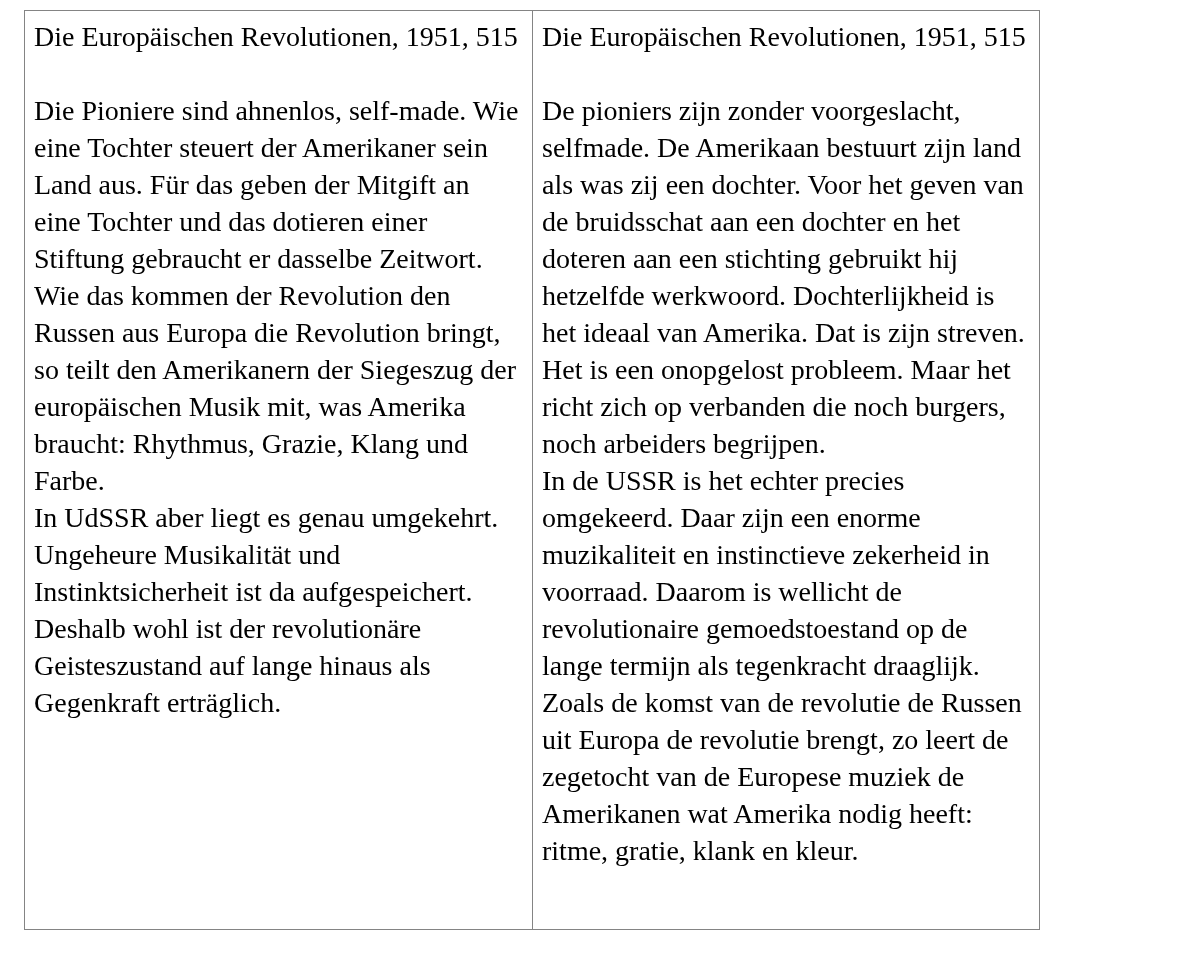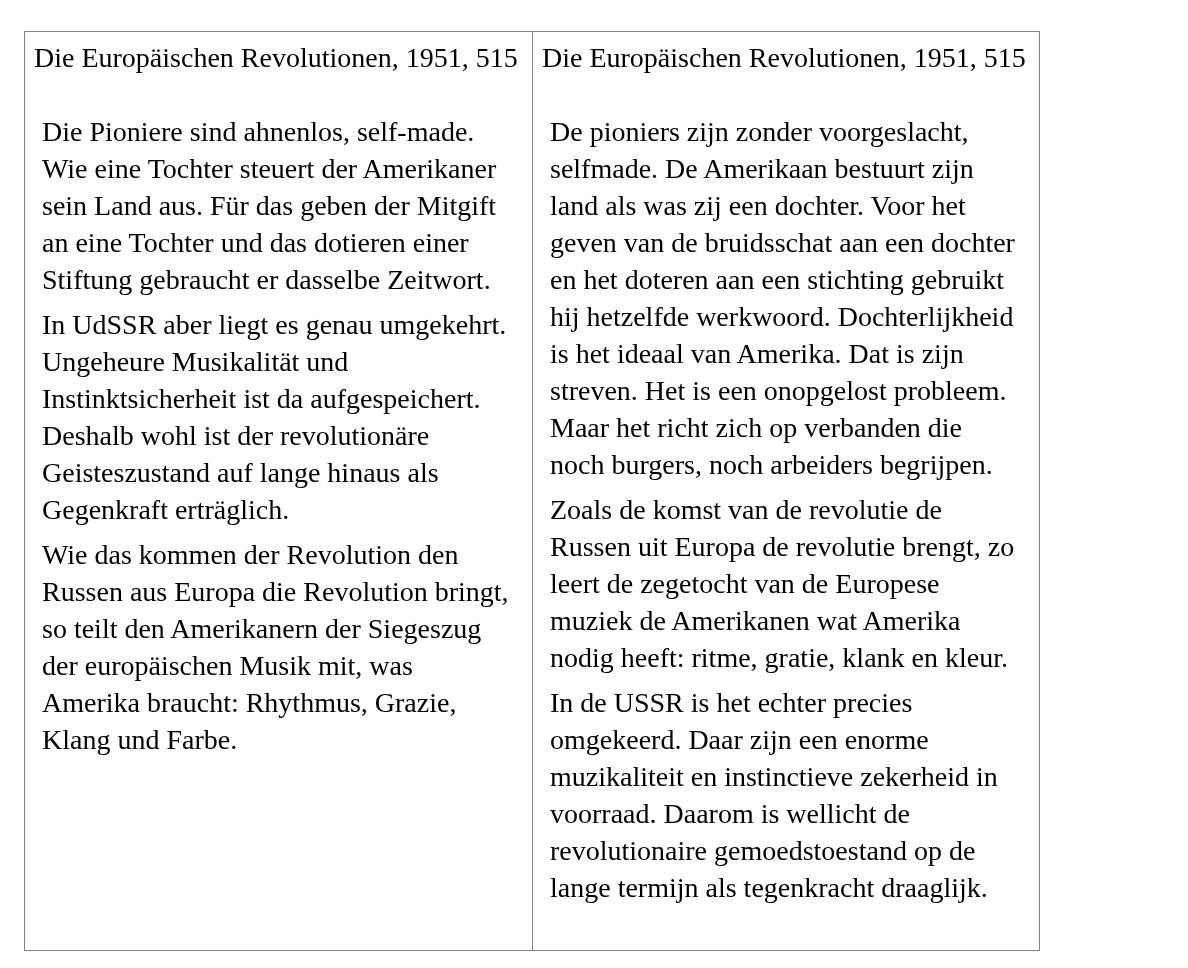--- a/index.html
+++ b/index.html
@@ -11,21 +11,21 @@
     position: relative;
     width: 1188px;
     height: 968px;
     background: #ffffff;
     font-family: "Liberation Serif", "DejaVu Serif", serif;
     color: #000000;
   }
   .doc-table {
     position: absolute;
     left: 24px;
-    top: 31px;
+    top: 10px;
     width: 1016px;
     height: 920px;
     display: flex;
     border: 1px solid #848484;
     box-sizing: border-box;
     background: #ffffff;
   }
   .cell {
     flex: 1 1 50%;
     box-sizing: border-box;
@@ -36,42 +36,42 @@
     letter-spacing: 0px;
   }
   .cell + .cell {
     border-left: 1px solid #848484;
   }
   .cell-title {
     margin: 0 0 37px 0; 
     white-space: nowrap;
   }
   .para {
-    margin: 8px;
+    margin: 0;
     padding: 0;
   }
 </style>
 </head>
 <body>
 
 <div class="page">
   <div class="doc-table">
 
     <div class="cell">
       <div class="cell-title">Die Europäischen Revolutionen, 1951, 515</div>
       <div>
           <div class="para">Die Pioniere sind ahnenlos, self-made. Wie eine Tochter steuert der Amerikaner sein Land aus. Für das geben der Mitgift an eine Tochter und das dotieren einer Stiftung gebraucht er dasselbe Zeitwort.</div>
+          <div class="para">Wie das kommen der Revolution den Russen aus Europa die Revolution bringt, so teilt den Amerikanern der Siegeszug der europäischen Musik mit, was Amerika braucht: Rhythmus, Grazie, Klang und Farbe.</div>
           <div class="para">In UdSSR aber liegt es genau umgekehrt. Ungeheure Musikalität und Instinktsicherheit ist da aufgespeichert. Deshalb wohl ist der revolutionäre Geisteszustand auf lange hinaus als Gegenkraft erträglich.</div>
-          <div class="para">Wie das kommen der Revolution den Russen aus Europa die Revolution bringt, so teilt den Amerikanern der Siegeszug der europäischen Musik mit, was Amerika braucht: Rhythmus, Grazie, Klang und Farbe.</div>
         </div>
     </div>
 
     <div class="cell">
       <div class="cell-title">Die Europäischen Revolutionen, 1951, 515</div>
       <div>
           <div class="para">De pioniers zijn zonder voorgeslacht, selfmade. De Amerikaan bestuurt zijn land als was zij een dochter. Voor het geven van de bruidsschat aan een dochter en het doteren aan een stichting gebruikt hij hetzelfde werkwoord. Dochterlijkheid is het ideaal van Amerika. Dat is zijn streven. Het is een onopgelost probleem. Maar het richt zich op verbanden die noch burgers, noch arbeiders begrijpen.</div>
+          <div class="para">In de USSR is het echter precies omgekeerd. Daar zijn een enorme muzikaliteit en instinctieve zekerheid in voorraad. Daarom is wellicht de revolutionaire gemoedstoestand op de lange termijn als tegenkracht draaglijk.</div>
           <div class="para">Zoals de komst van de revolutie de Russen uit Europa de revolutie brengt, zo leert de zegetocht van de Europese muziek de Amerikanen wat Amerika nodig heeft: ritme, gratie, klank en kleur.</div>
-          <div class="para">In de USSR is het echter precies omgekeerd. Daar zijn een enorme muzikaliteit en instinctieve zekerheid in voorraad. Daarom is wellicht de revolutionaire gemoedstoestand op de lange termijn als tegenkracht draaglijk.</div>
         </div>
     </div>
 
   </div>
 </div>
 
 </body></html>

